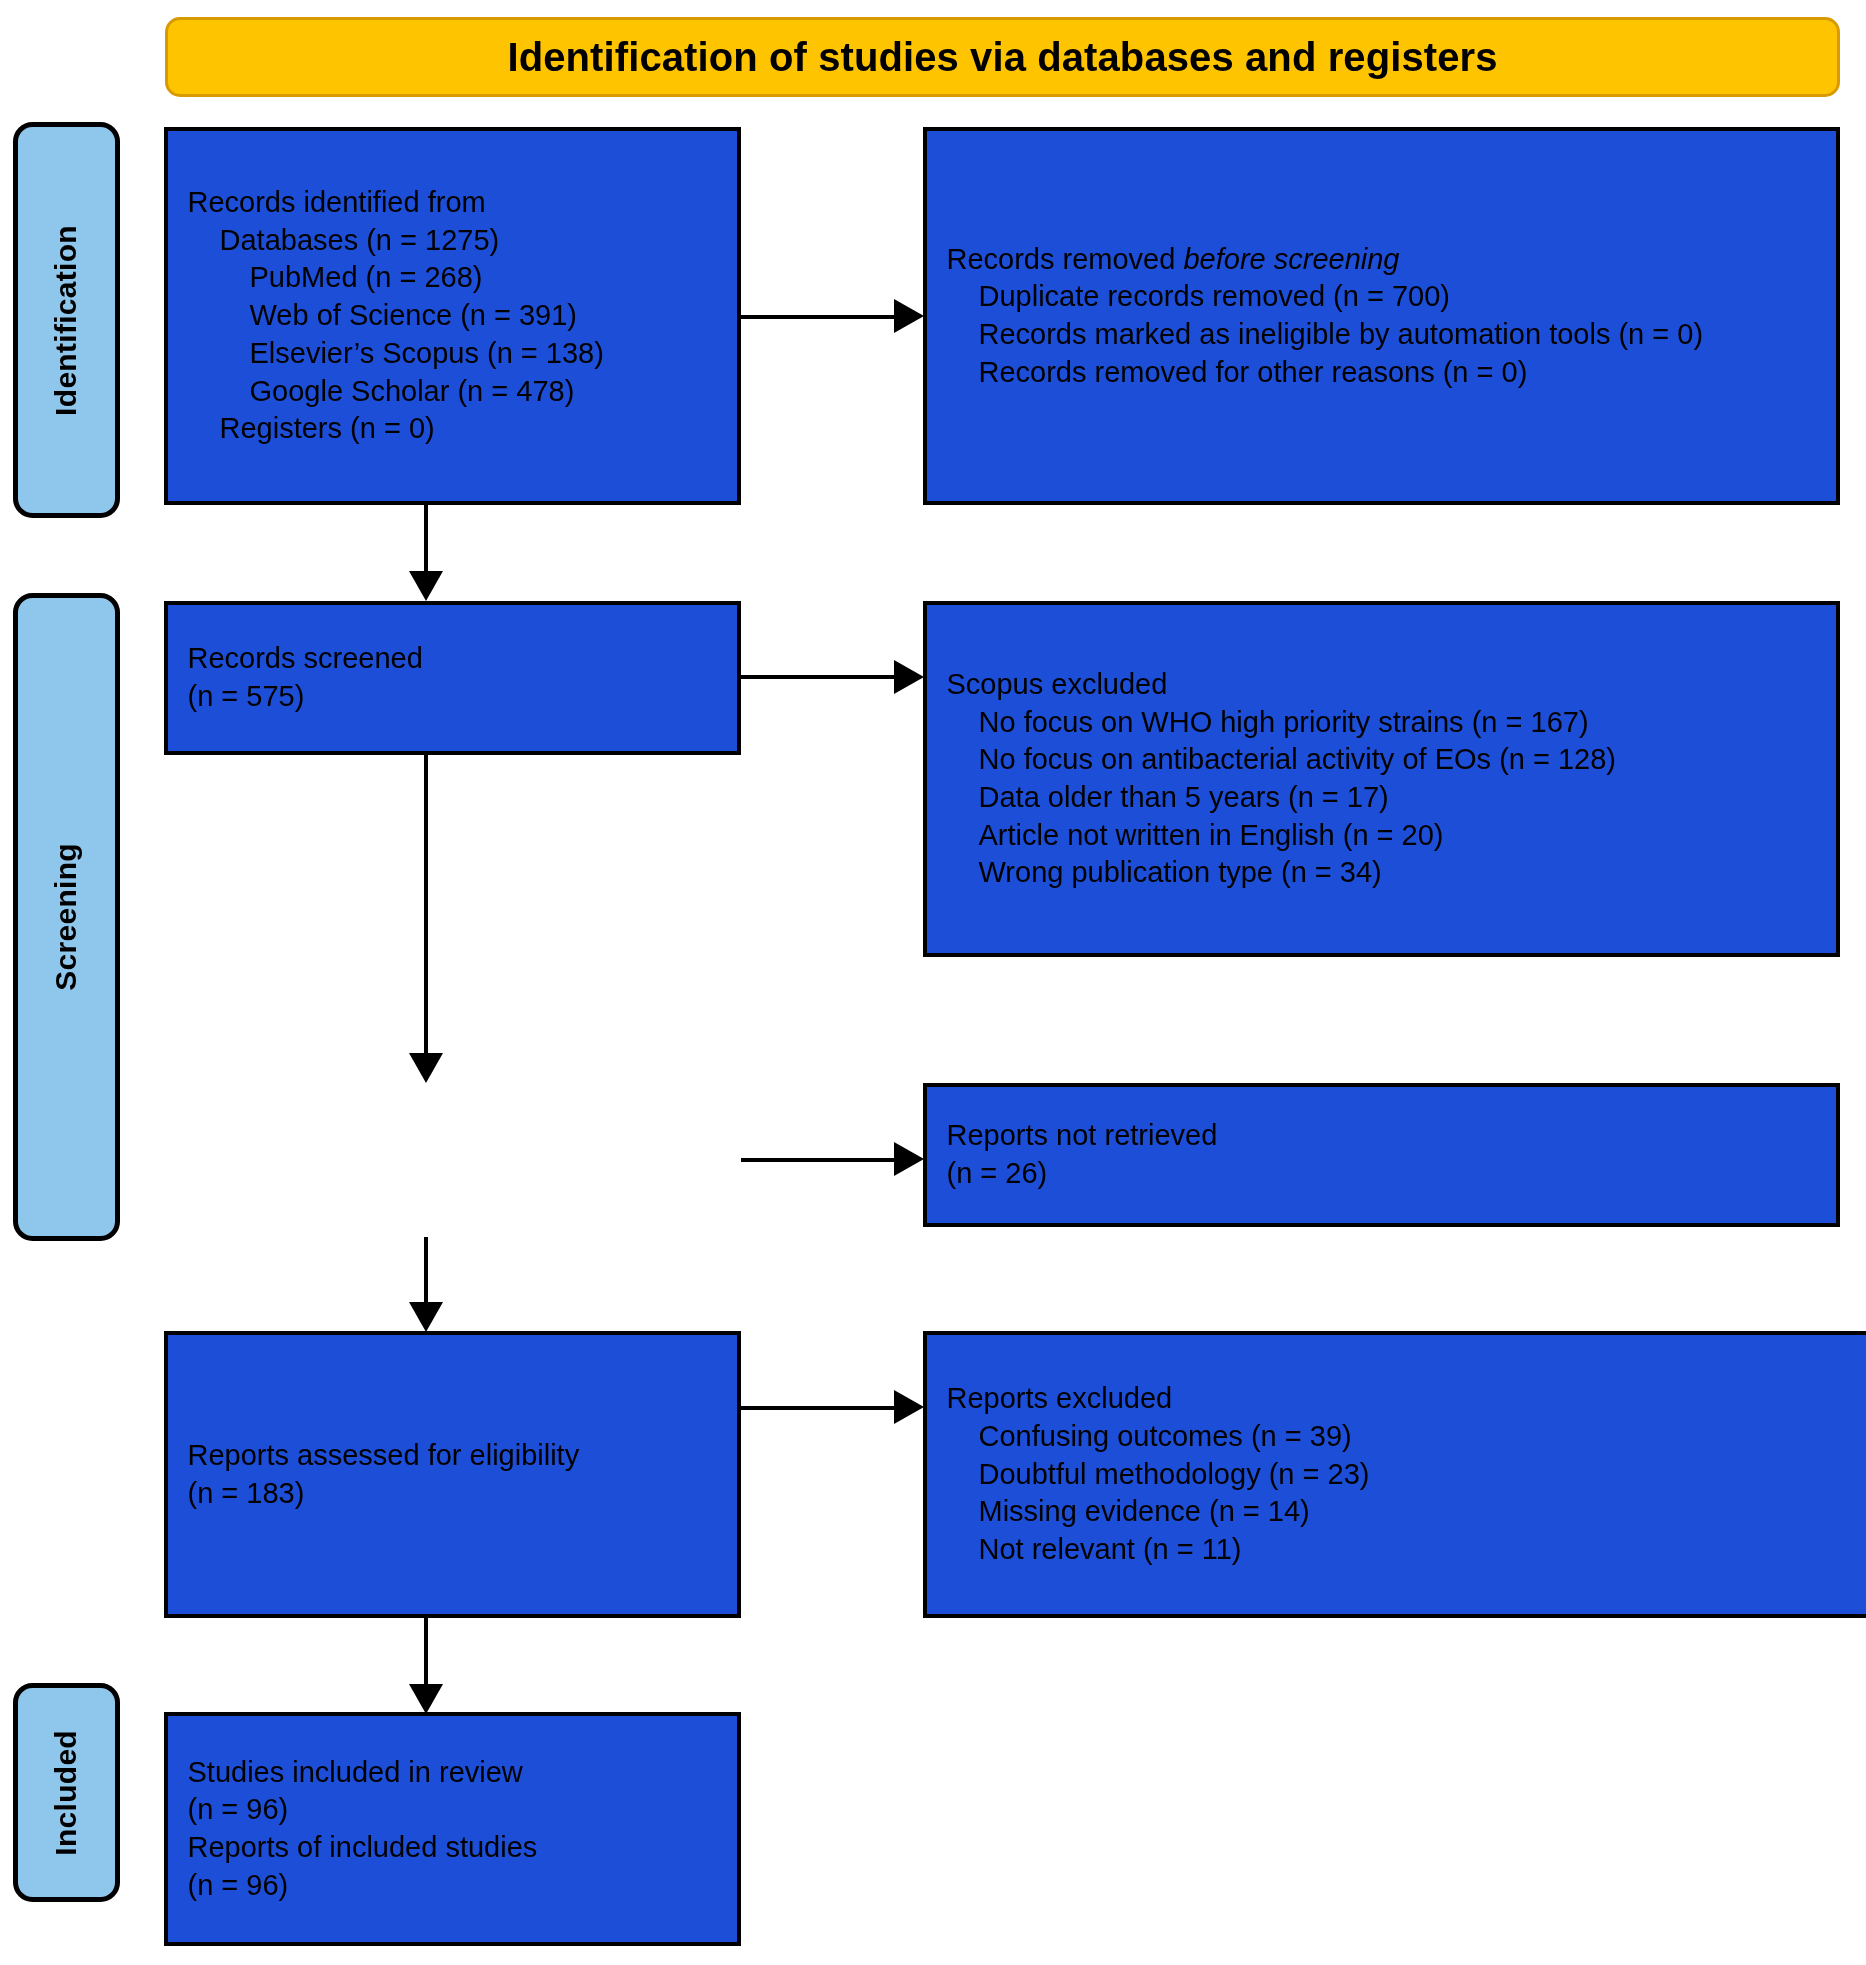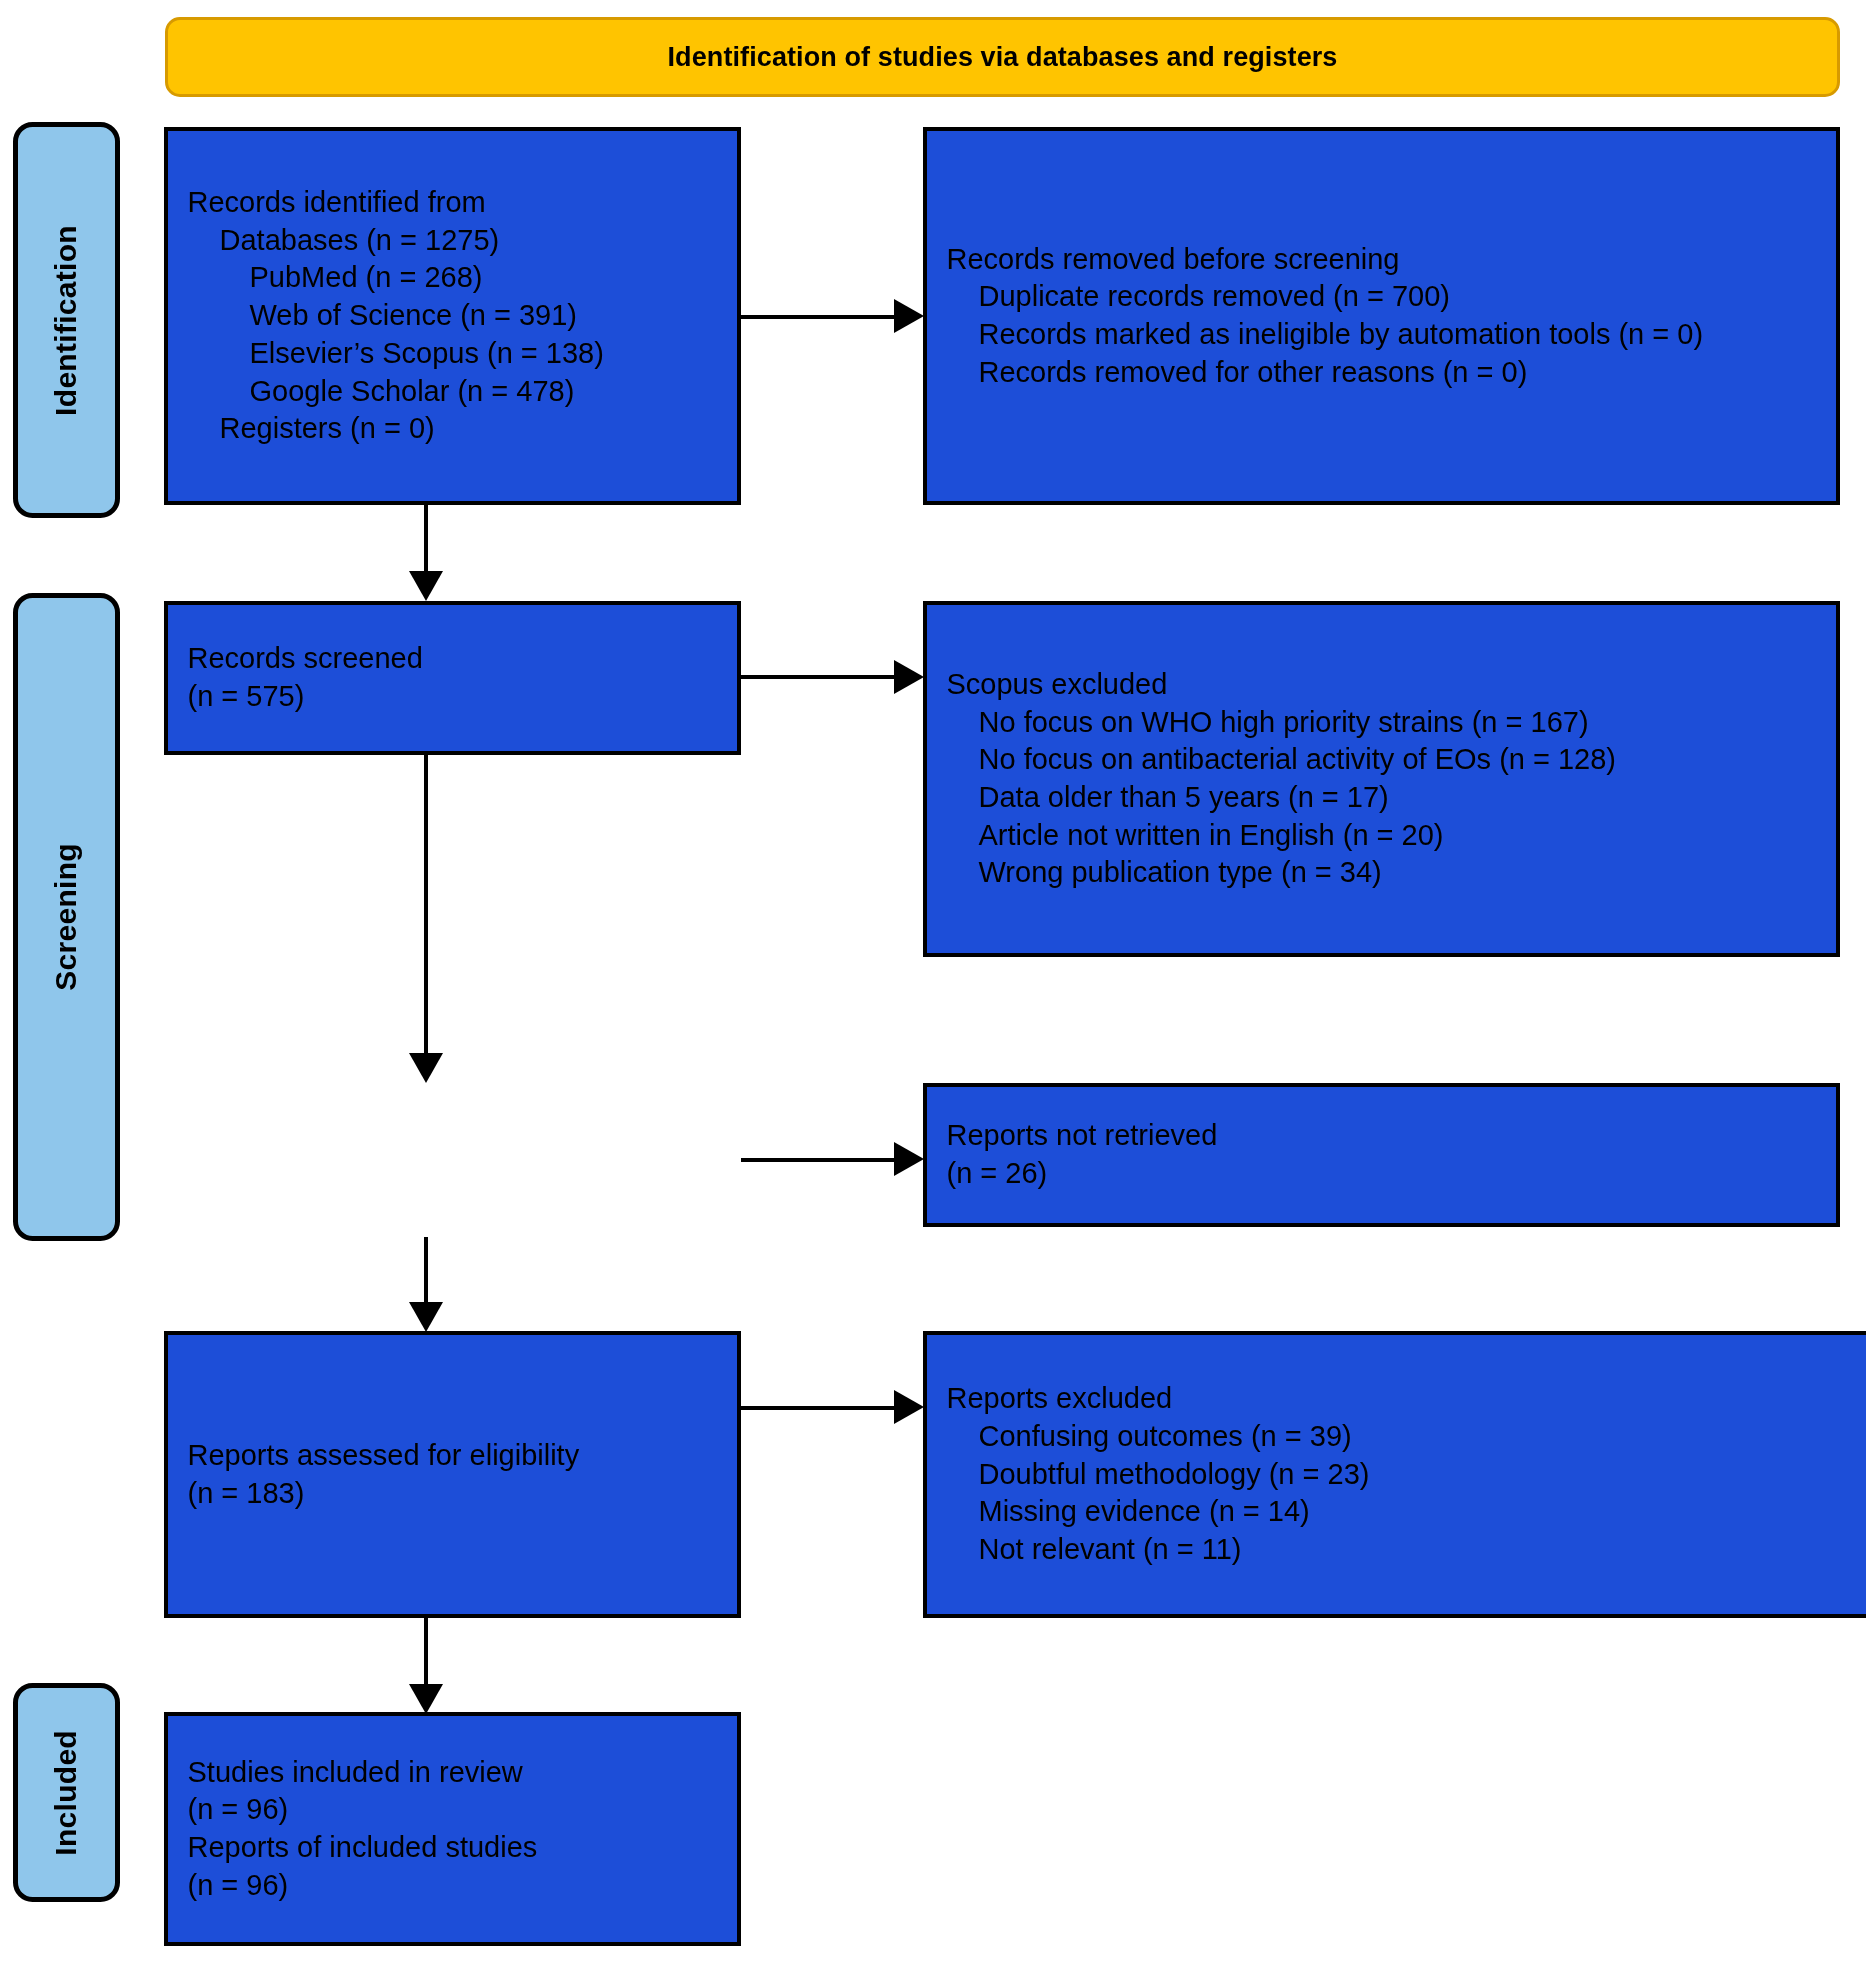--- a/index.html
+++ b/index.html
@@ -25,21 +25,21 @@
     height: 80px;
     background: #FFC400;
     border: 3.4px solid #D79A00;
     border-radius: 15px;
     box-sizing: border-box;
     display: flex;
     align-items: center;
     justify-content: center;
   }
   .banner-title {
-    font-size: 27px;
+    font-size: 40px;
     font-weight: bold;
     color: #000000;
     letter-spacing: 0.1px;
     white-space: nowrap;
   }
 
   
   .pill {
     position: absolute;
     background: #8FC6EB;
@@ -77,21 +77,21 @@
     font-size: 29px;
     line-height: 1.30;
     color: #000000;
     white-space: pre;
   }
   .line.wrap {
     white-space: normal;
   }
   .ind1 { padding-left: 32px; }
   .ind2 { padding-left: 62px; }
-  .ital { }
+  .ital { font-style: italic; }
 
   
   .vline {
     position: absolute;
     width: 4px;
     background: #000000;
   }
   .hline {
     position: absolute;
     height: 4px;

